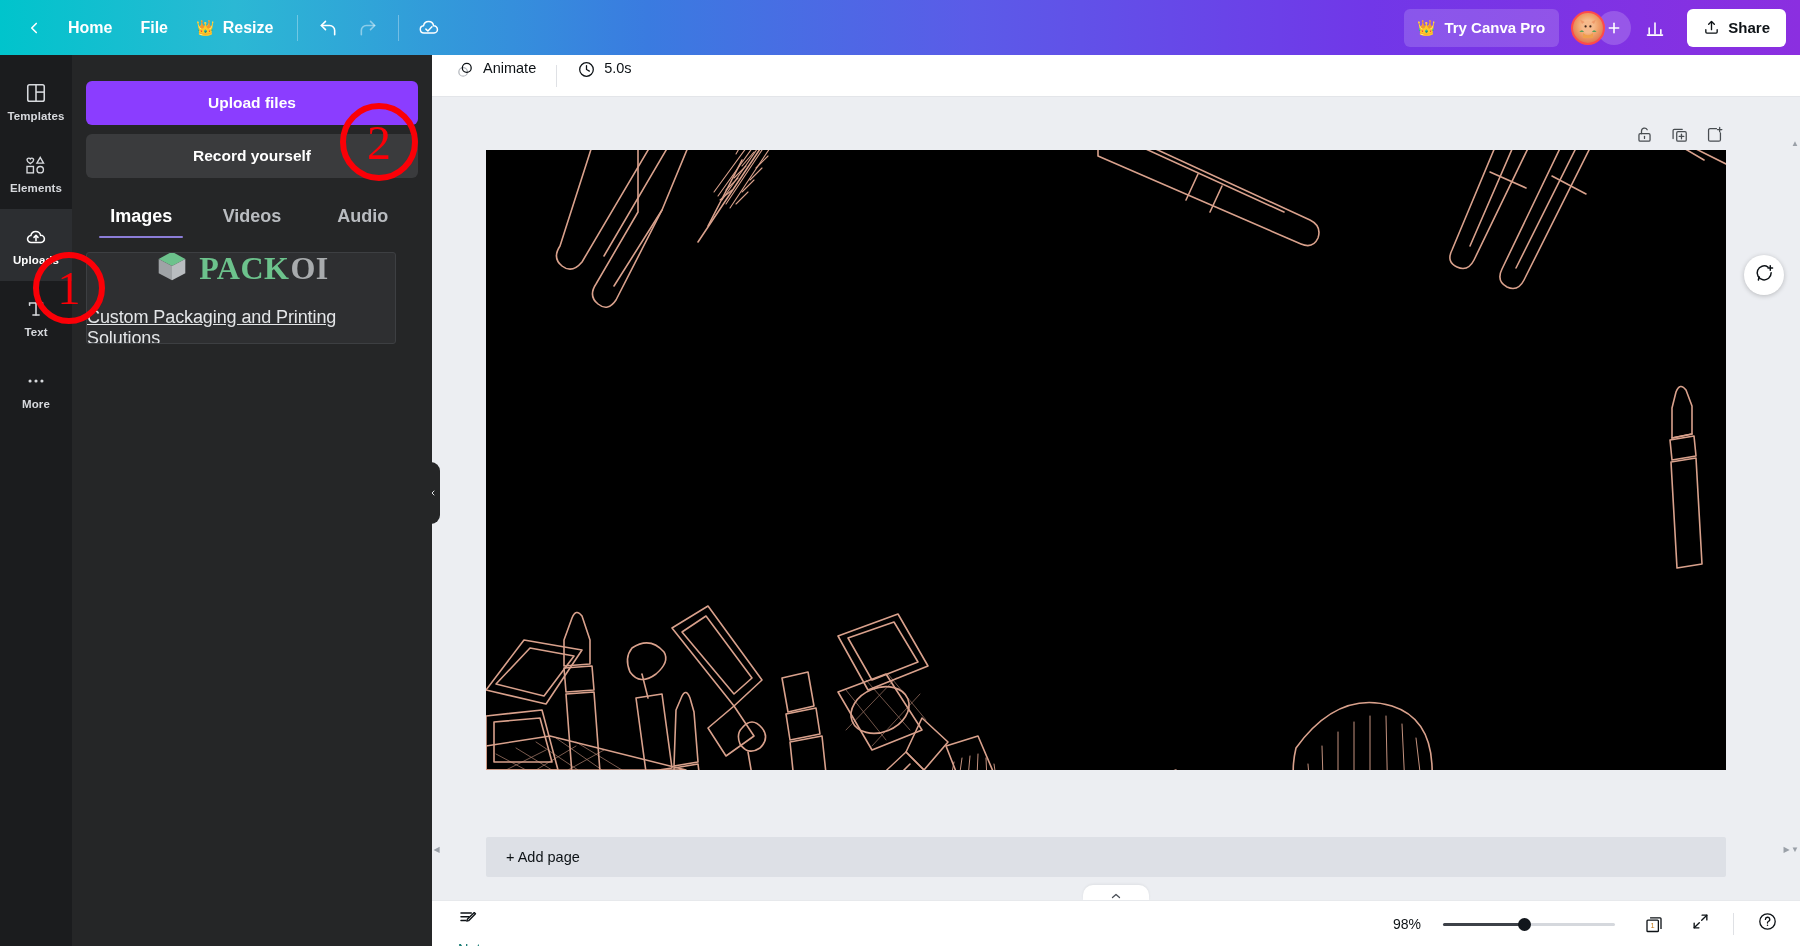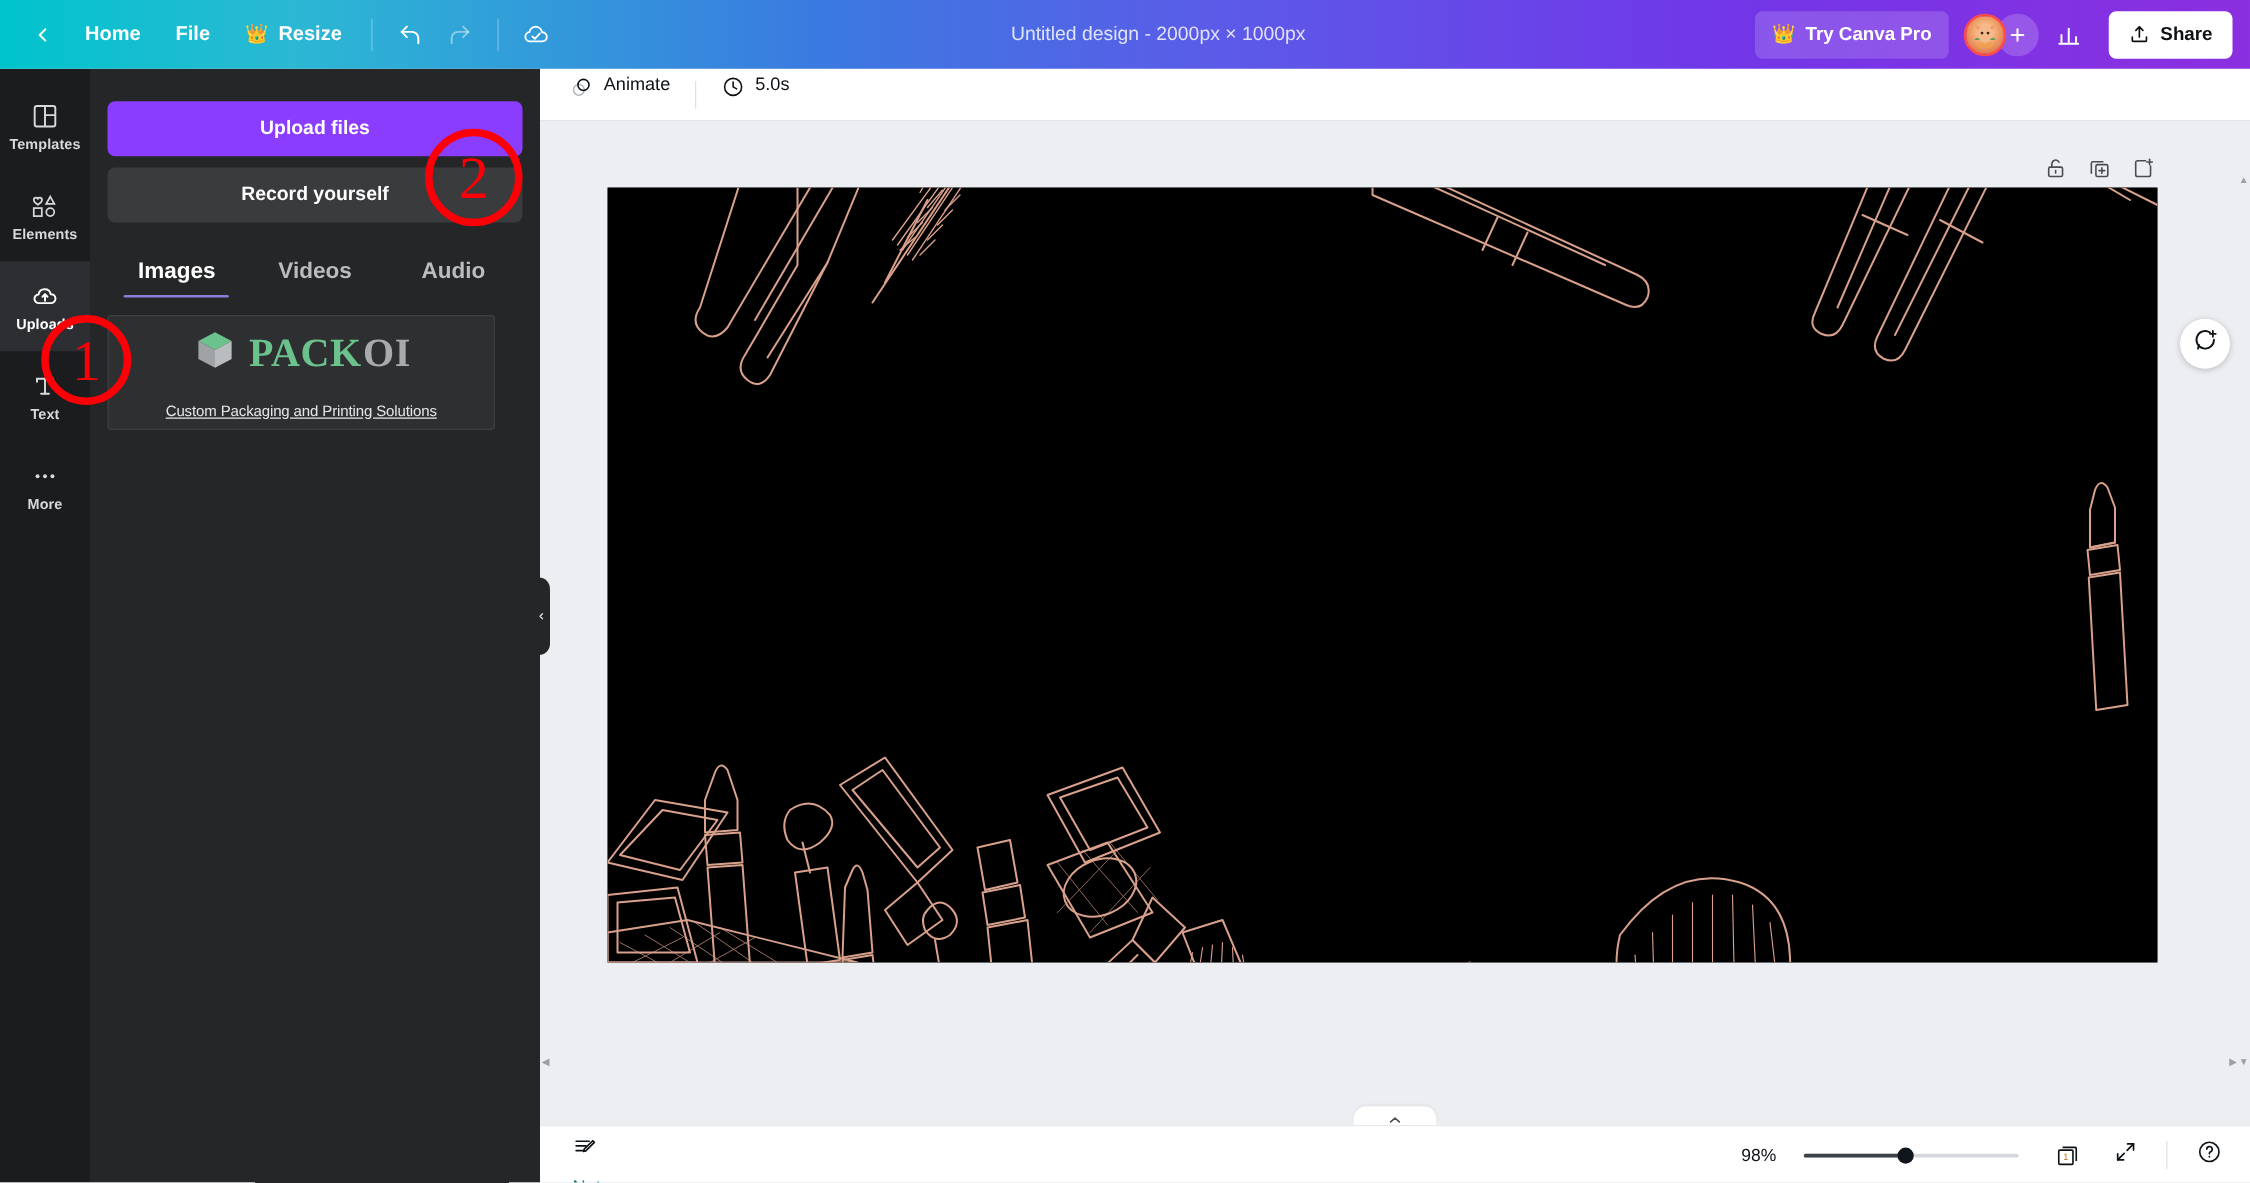--- a/index.html
+++ b/index.html
@@ -118,21 +118,21 @@
     width: 310px; height: 92px; background: #2e2f31;
     border: 1px solid #3d3f42; border-radius: 3px;
     display: flex; flex-direction: column; align-items: center; justify-content: center;
     cursor: pointer; position: relative; overflow: hidden;
   }
   .logo-row { display: flex; align-items: center; gap: 8px; }
   .logo-word { font-family: "Liberation Serif", serif; font-size: 32px; font-weight: bold; letter-spacing: .5px; line-height: 1; }
   .logo-pack { color: #6cc28c; }
   .logo-oi { color: #a8abad; }
   .logo-tag {
-    margin-top: 18px; font-size: 12px; color: #e4e6e8;
+    margin-top: 18px; font-size: 18px; color: #e4e6e8;
     text-decoration: underline; letter-spacing: -.1px;
   }
 
   
   .collapse-handle {
     position: absolute; left: 425px; top: 462px; width: 15px; height: 62px;
     background: #252627; border-radius: 0 9px 9px 0; z-index: 26;
     display: flex; align-items: center; justify-content: center;
     color: #e4e6e8; font-size: 11px; cursor: pointer;
   }
@@ -299,21 +299,20 @@
       <div class="tb-icon-btn">
         <svg width="22" height="22" viewBox="0 0 24 24" fill="none" stroke="#fff" stroke-width="1.6" stroke-linecap="round" stroke-linejoin="round">
             <path d="M17.5 17.5H6.5a4 4 0 0 1-.4-7.98A5.5 5.5 0 0 1 17 9.6a3.95 3.95 0 0 1 .5 7.9z"></path>
             <polyline points="8.6 13.2 10.8 15.3 15.2 10.6"></polyline>
           </svg>
       </div>
     </div>
 
     <div class="tb-spacer"></div>
 
-    <div class="doc-title">Untitled design - 2000px × 1000px</div>
 
     <div class="tb-spacer"></div>
 
     <div class="tb-right">
       <div class="try-pro">
         <span class="crown">👑</span>
         <span>Try Canva Pro</span>
       </div>
       <div class="avatar-wrap">
         <div class="avatar">
@@ -613,20 +612,23 @@
               <path d="M810 598 Q852 540 906 556 Q944 568 946 616 Q948 646 920 660 L826 664 Q800 640 810 598 Z"></path>
               <g stroke-width="0.9">
                 <path d="M822 614 L826 664 M836 596 L838 662 M852 582 L852 662 M868 572 L868 660 M884 566 L884 660 M900 566 L902 660 M916 574 L920 658 M930 588 L938 656"></path>
               </g>
               <path d="M818 660 L936 656 L938 688 L820 692 Z"></path>
             </g>
           </svg>
         </div>
       </div>
 
+      <div class="add-page-bar">
+        <span>+ Add page</span>
+      </div>
 
       <div class="vscroll-track">
         <div class="vscroll-arrow-top">▲</div>
         <div class="vscroll-arrow-bot">▼</div>
       </div>
       <div class="hscroll-track">
         <div class="hscroll-arrow-l">◀</div>
         <div class="hscroll-arrow-r">▶</div>
       </div>
     </div>

